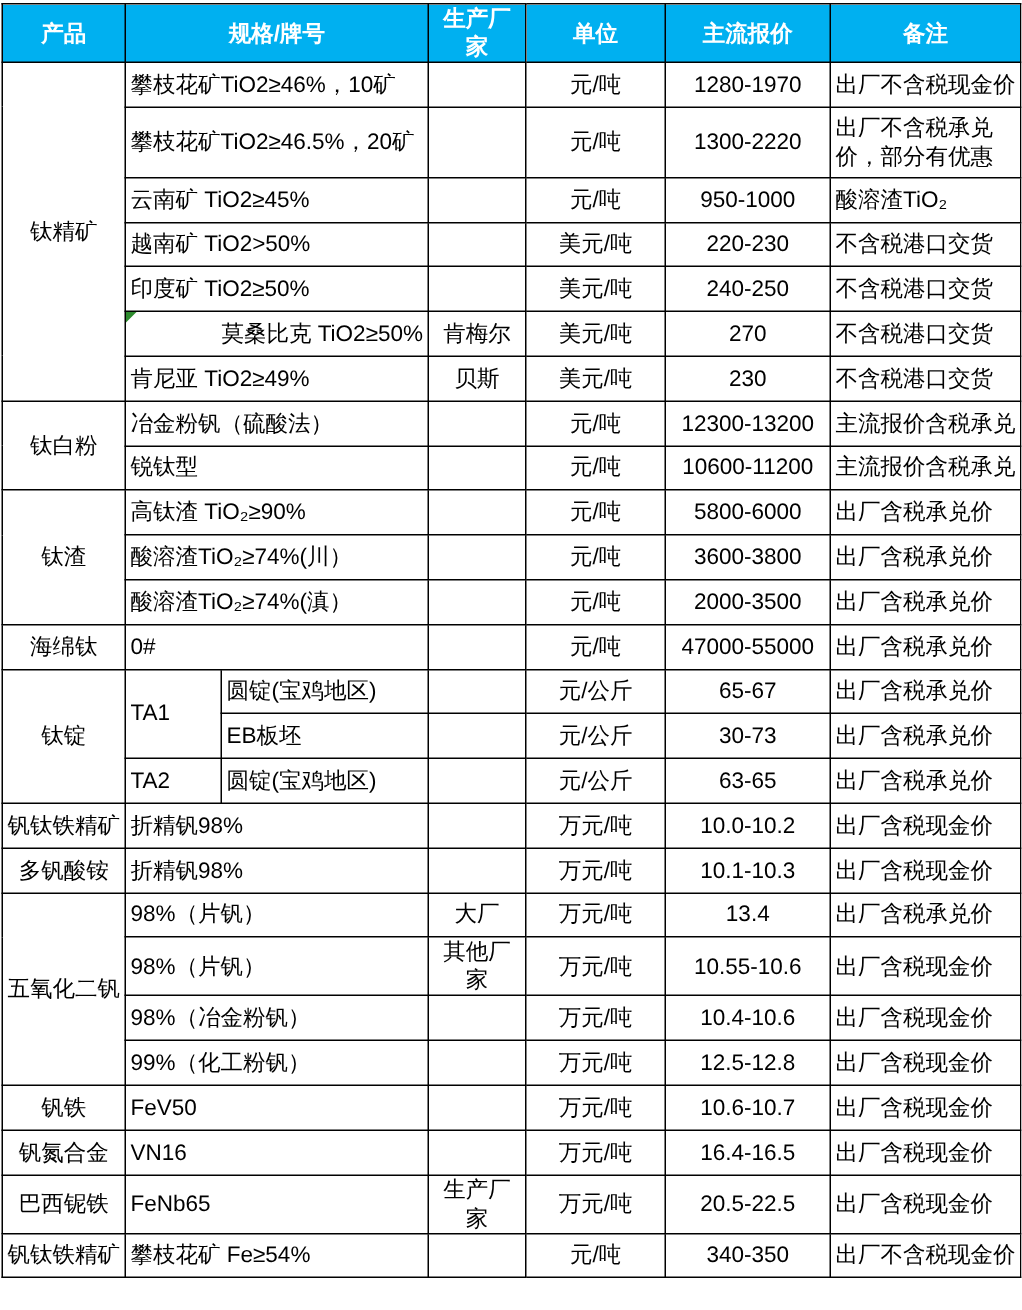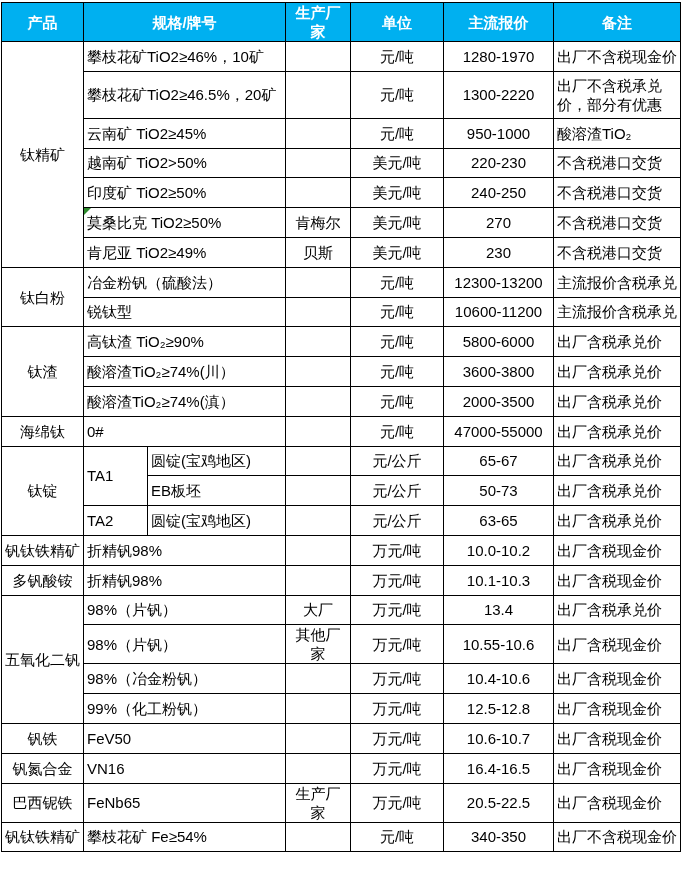--- a/index.html
+++ b/index.html
@@ -34,21 +34,21 @@
     background: var(--header-bg);
     color: var(--header-fg);
     font-weight: bold;
     height: 28px;
     text-align: center;
   }
   tr.r  { height: 29.8px; }
   tr.r2 { height: 47px; }
   td.product, td.maker, td.unit, td.price { text-align: center; }
   td.spec, td.note { text-align: left; }
-  td.rel { position: relative; }
+  td.rel { position: relative; text-align: right; }
   .corner-marker {
     position: absolute;
     top: 0; left: 0;
     width: 0; height: 0;
     border-top: 7px solid var(--marker);
     border-right: 7px solid transparent;
   }
 </style>
 </head>
 <body>
@@ -175,21 +175,21 @@
       <td class="spec">圆锭(宝鸡地区)</td>
       <td class="maker"></td>
       <td class="unit">元/公斤</td>
       <td class="price">65-67</td>
       <td class="note">出厂含税承兑价</td>
     </tr>
     <tr class="r">
       <td class="spec">EB板坯</td>
       <td class="maker"></td>
       <td class="unit">元/公斤</td>
-      <td class="price">50-73</td>
+      <td class="price">30-73</td>
       <td class="note">出厂含税承兑价</td>
     </tr>
     <tr class="r">
       <td class="spec">TA2</td>
       <td class="spec">圆锭(宝鸡地区)</td>
       <td class="maker"></td>
       <td class="unit">元/公斤</td>
       <td class="price">63-65</td>
       <td class="note">出厂含税承兑价</td>
     </tr>

